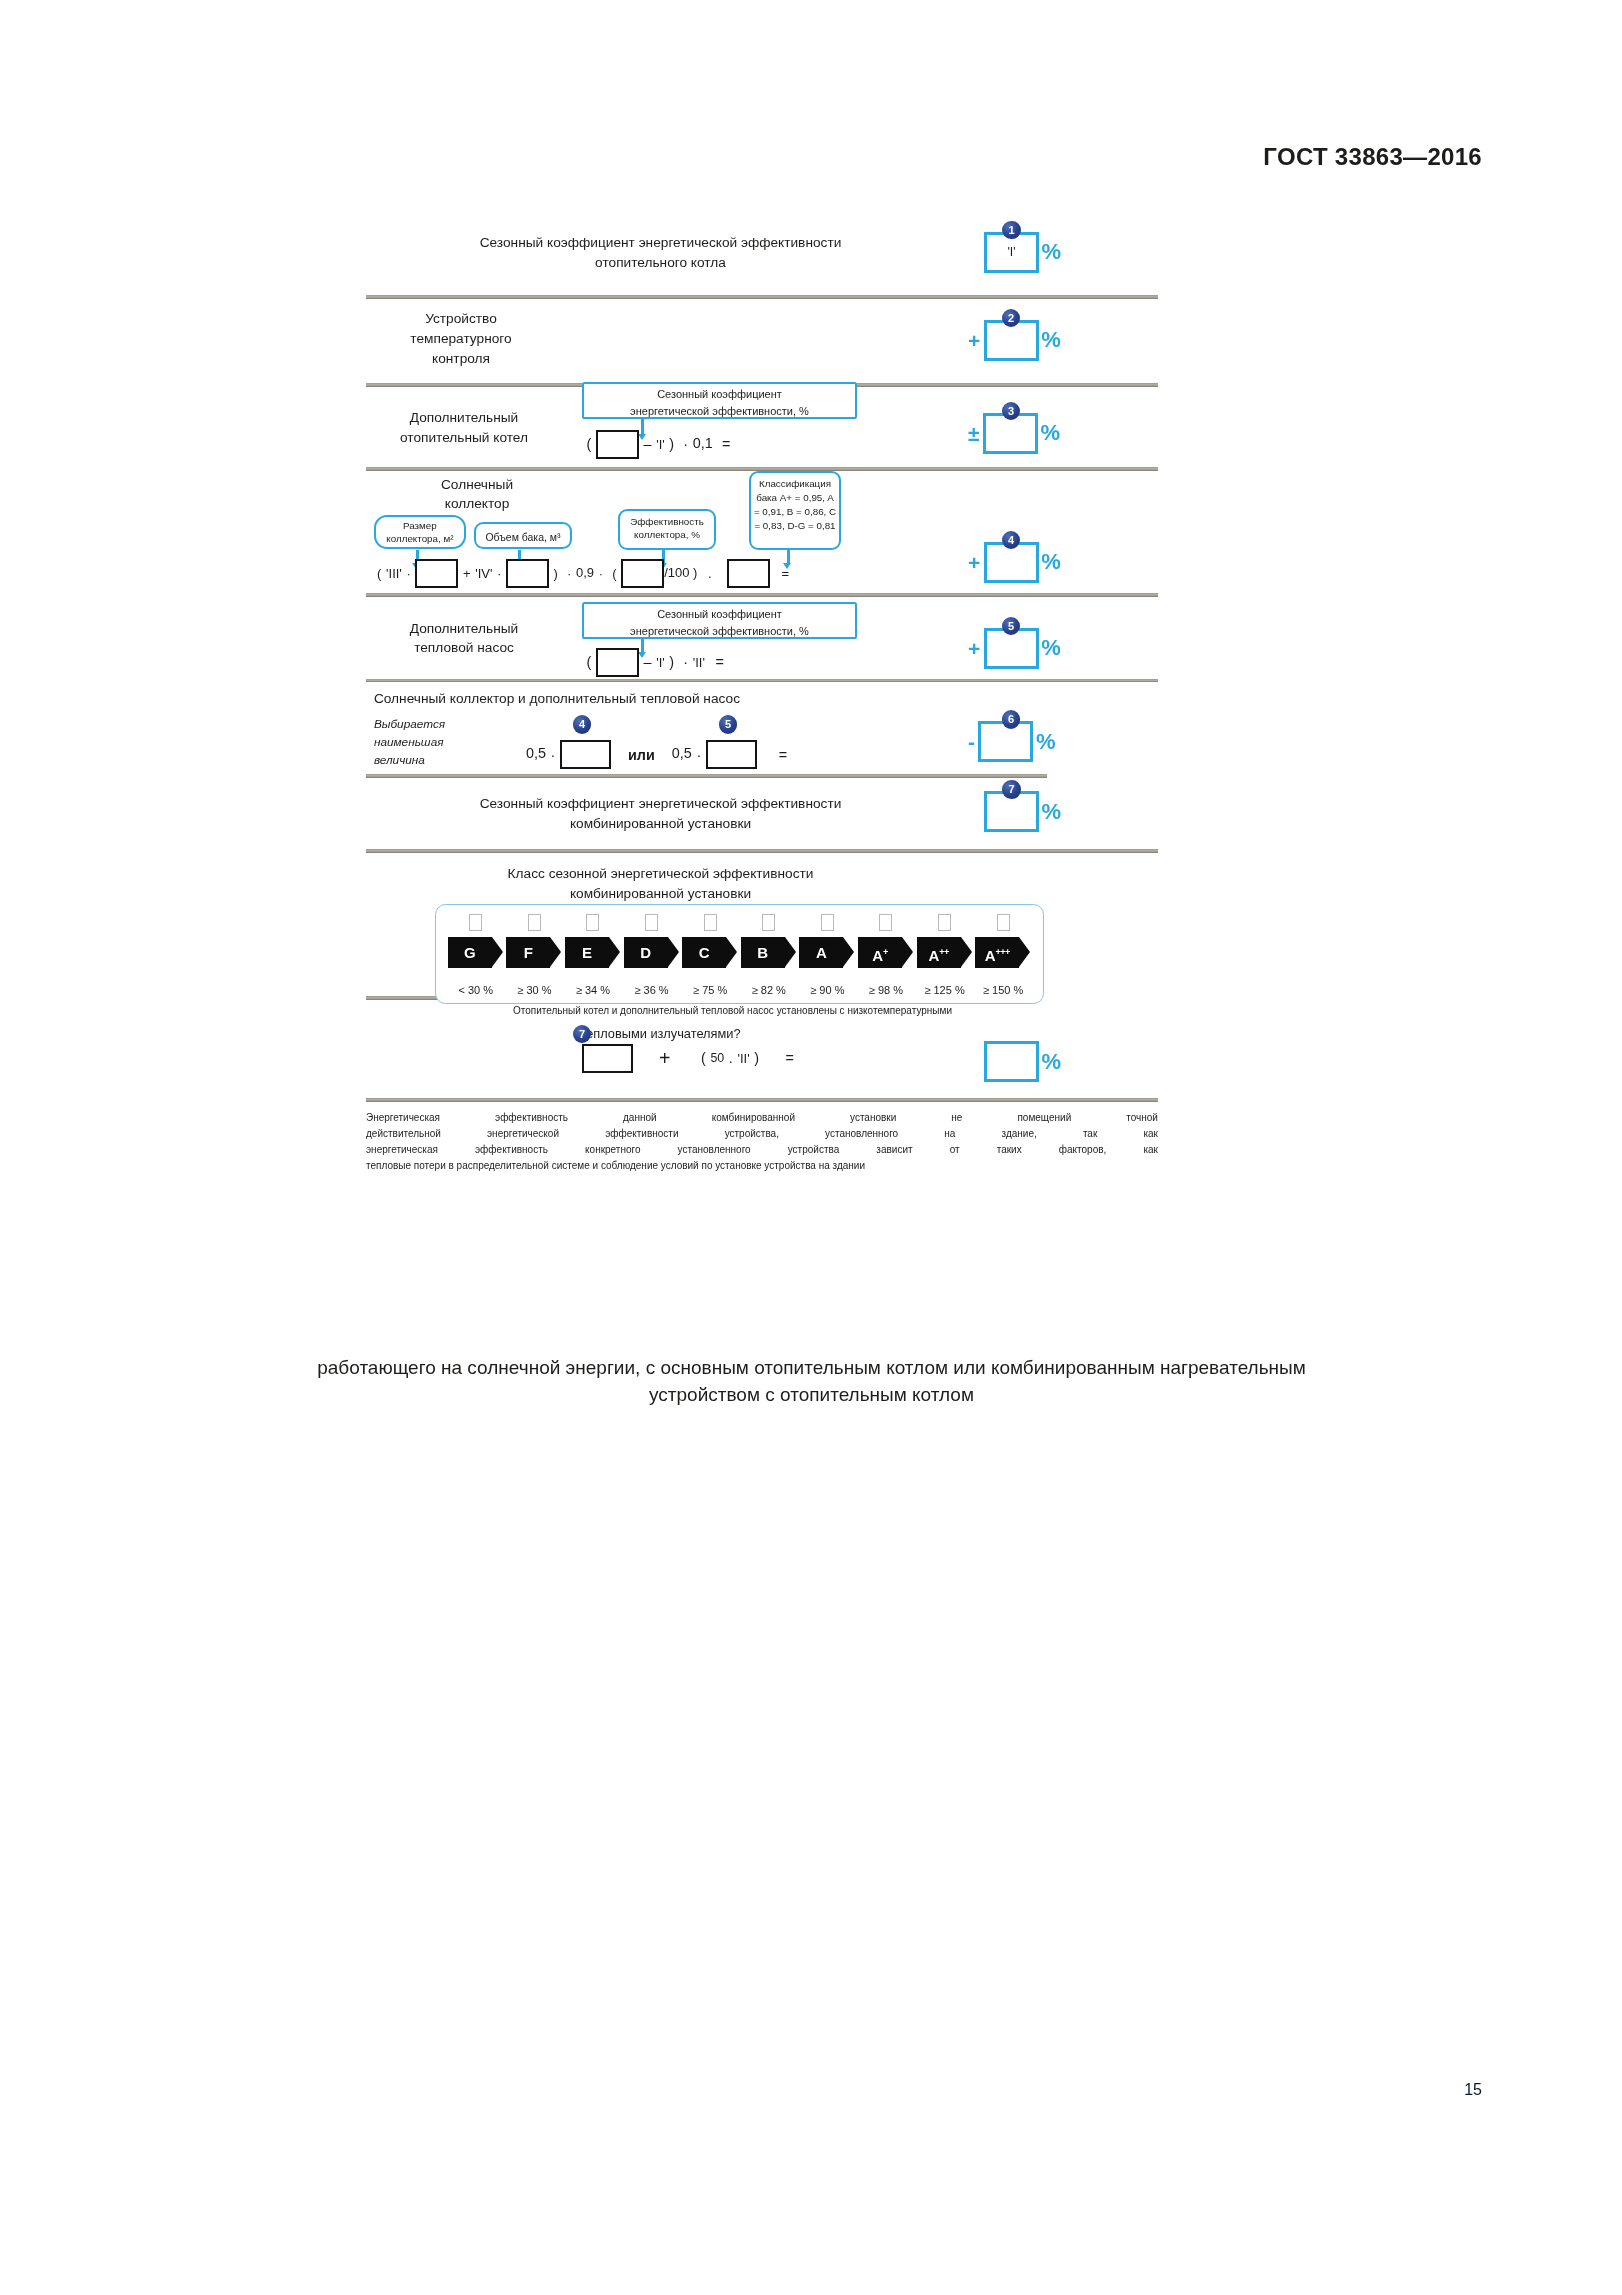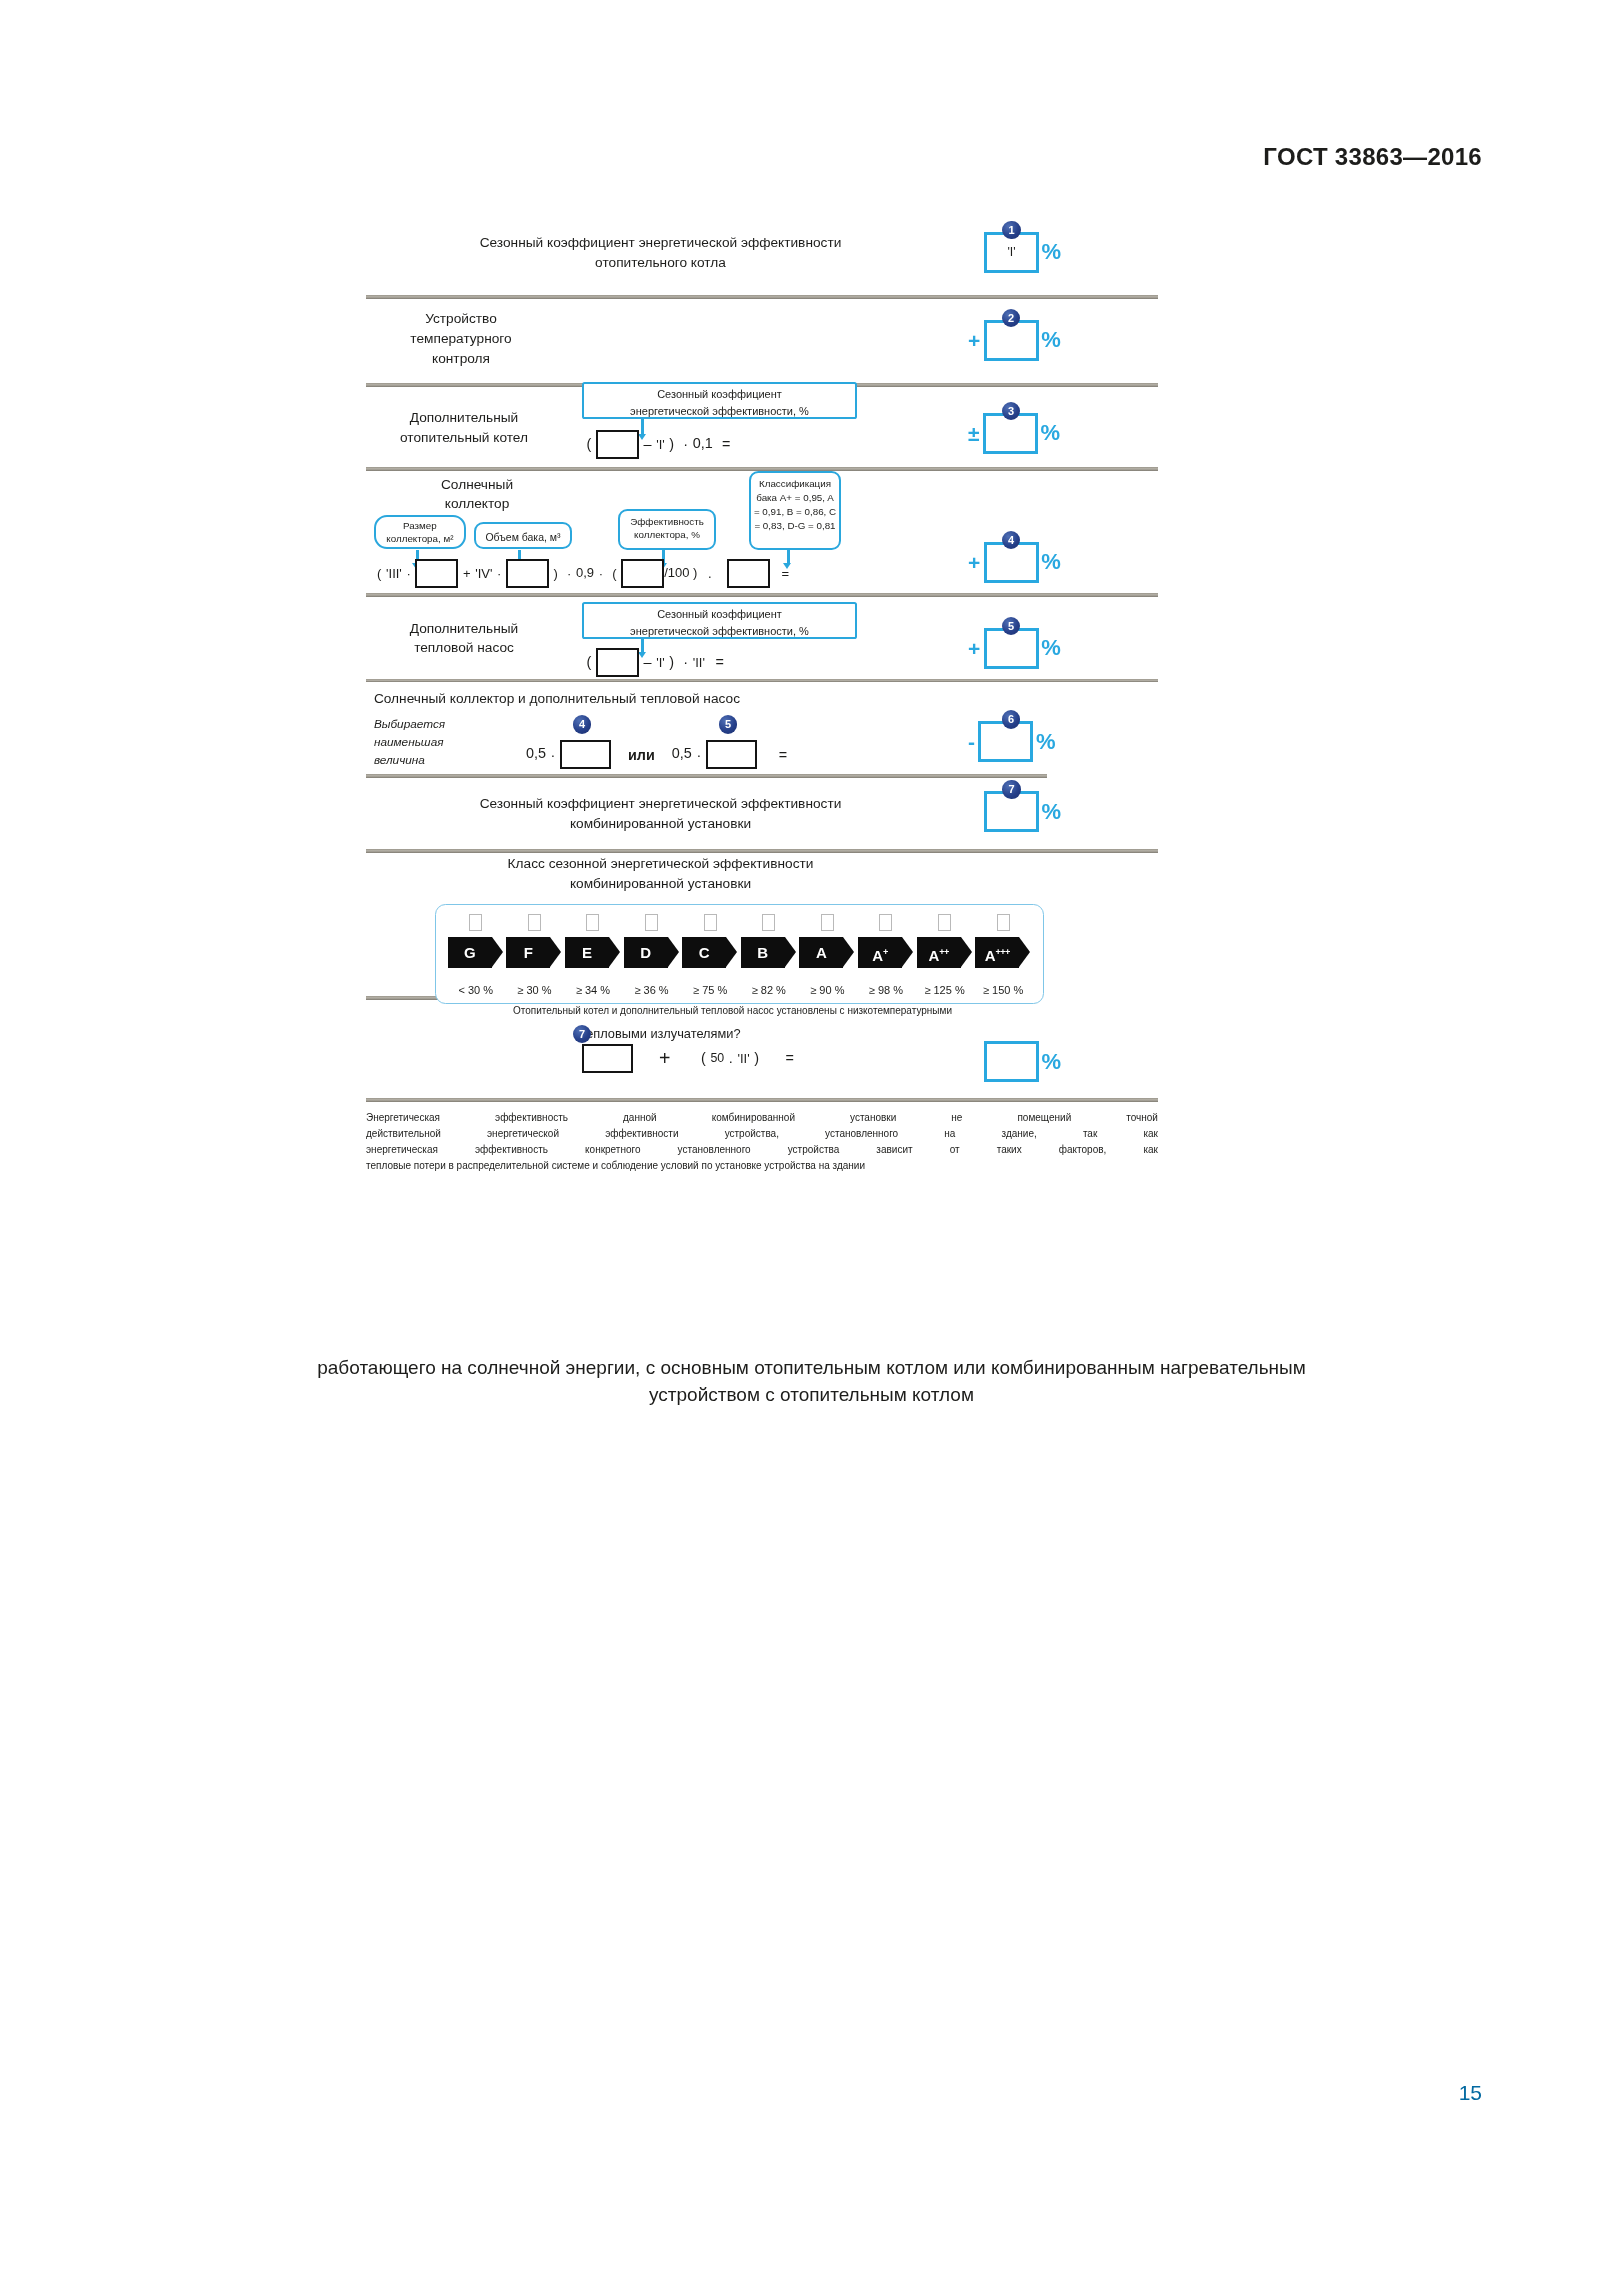--- a/index.html
+++ b/index.html
@@ -237,22 +237,22 @@
     text-align: center;
     font-size: 19px;
     line-height: 1.42;
     color: #1d1d1b;
   }
 
   .pagenum {
     position: absolute;
     right: 141px;
     top: 2081px;
-    font-size: 21px;
-    color: #0369a1;
+    font-size: 16px;
+    color: #0f172a;
   }
 
   .italic { font-style: italic; }
 </style>
 </head>
 <body>
 
 <div class="page-header">ГОСТ 33863—2016</div>
 
 <div class="figure">
@@ -405,21 +405,21 @@
     </div>
     <div class="result" style="position:absolute; left:618px; top:13px;">
       <div class="badge" style="left:18.3px; top:-11px;">7</div>
       <span class="rbox"></span><span class="pct">%</span>
     </div>
   </div>
 
   <div class="sep"></div>
 
   <div class="row" style="height:143px;">
-    <div class="rowlabel" style="position:absolute; left:0; top:1px; width:589px;">
+    <div class="rowlabel" style="position:absolute; left:0; top:11px; width:589px;">
       <div>Класс сезонной энергетической эффективности</div>
       <div>комбинированной установки</div>
     </div>
     <div class="scalebox" style="position:absolute; left:69px; top:51px; width:609px;">
       <div class="scale-checks" id="checks-row">
           <div style="width: 56px; display: flex; justify-content: center;">
             <div class="chk"></div>
           </div>
           <div style="width: 56px; display: flex; justify-content: center;">
             <div class="chk"></div>

